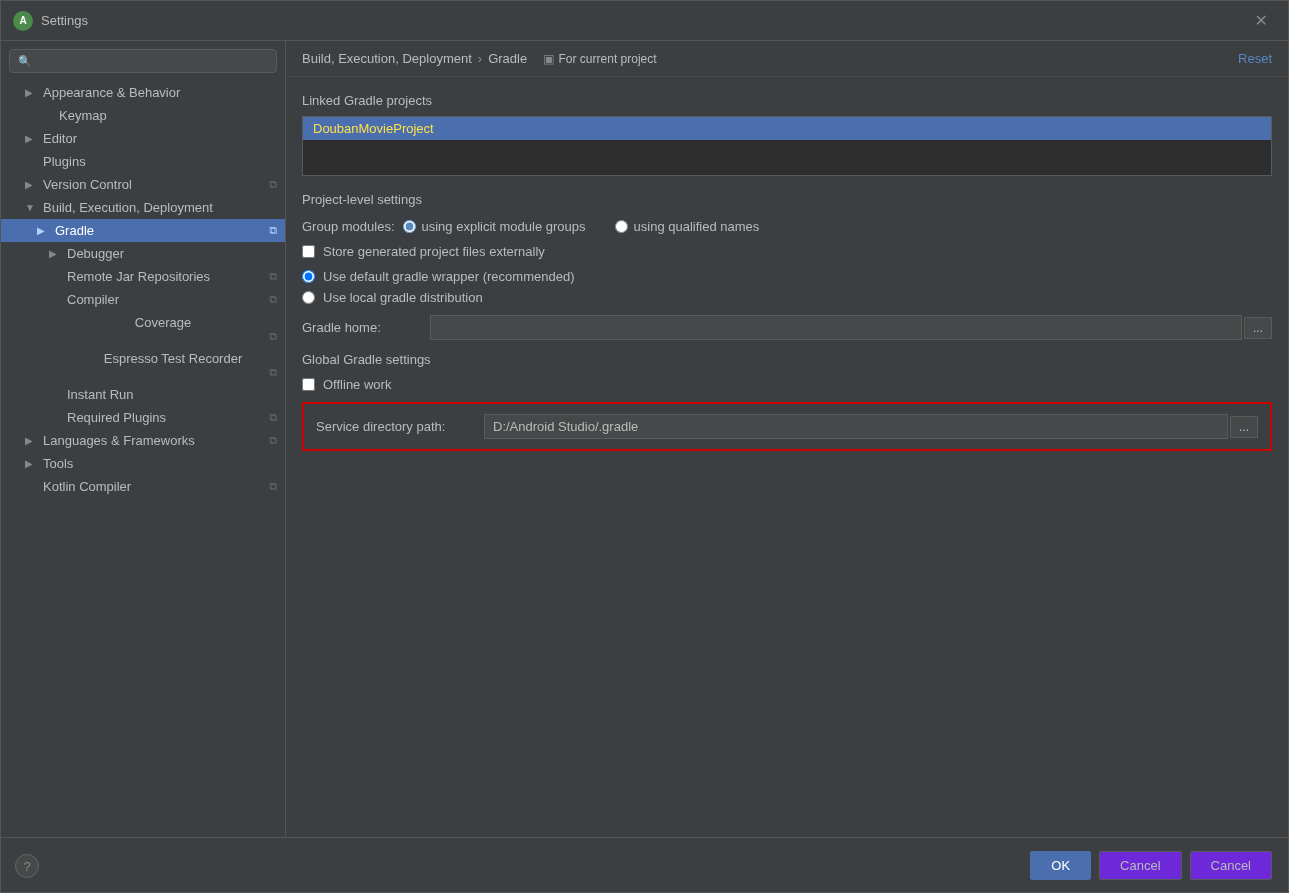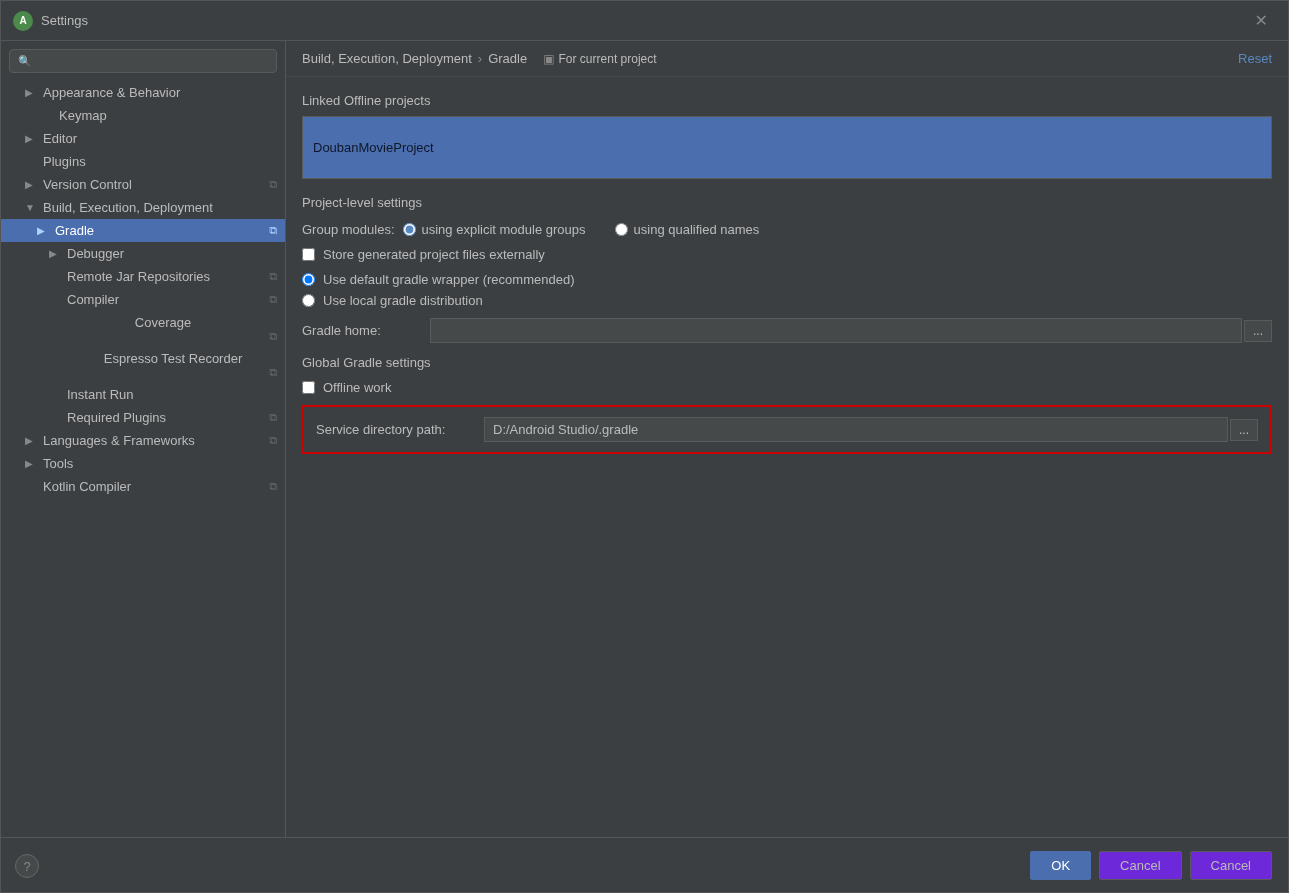--- a/index.html
+++ b/index.html
@@ -151,23 +151,23 @@
       font-size: 13px;
       margin-bottom: 8px;
     }
     .linked-projects-list {
       border: 1px solid #5a5a5a;
       background: #2d2d2d;
       min-height: 60px;
       margin-bottom: 16px;
     }
     .linked-project-item {
-      padding: 23px 10px;
+      padding: 4px 10px;
       background: #4b6eaf;
-      color: #0f172a;
+      color: #fde047;
       font-size: 13px;
     }
     .project-settings-title {
       color: #bbbbbb;
       font-size: 13px;
       margin-bottom: 12px;
     }
     .setting-row {
       display: flex;
       align-items: center;
@@ -388,21 +388,21 @@
         <span class="breadcrumb-current">Gradle</span>
         <div class="breadcrumb-project">
           <span class="breadcrumb-project-icon">▣</span>
           <span>For current project</span>
         </div>
         <span class="breadcrumb-reset">Reset</span>
       </div>
 
       <div class="settings-body">
 
-        <div class="section-title">Linked Offline projects</div>
+        <div class="section-title">Linked Gradle projects</div>
         <div class="linked-projects-list">
           <div class="linked-project-item">DoubanMovieProject</div>
         </div>
 
         <div class="project-settings-title">Project-level settings</div>
 
         <div class="setting-row">
           <span class="setting-label">Group modules:</span>
           <div class="radio-group">
             <label class="radio-option">

